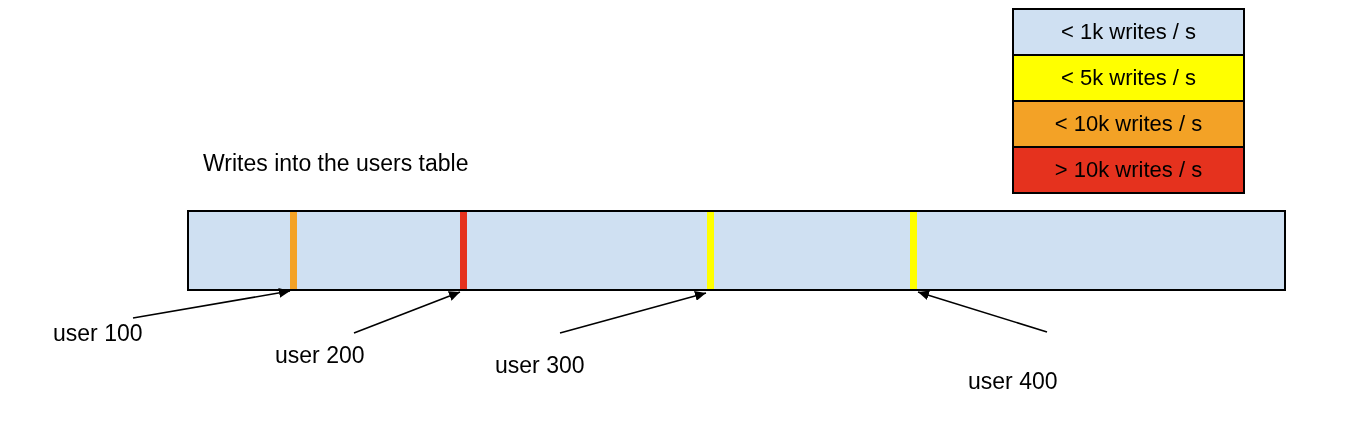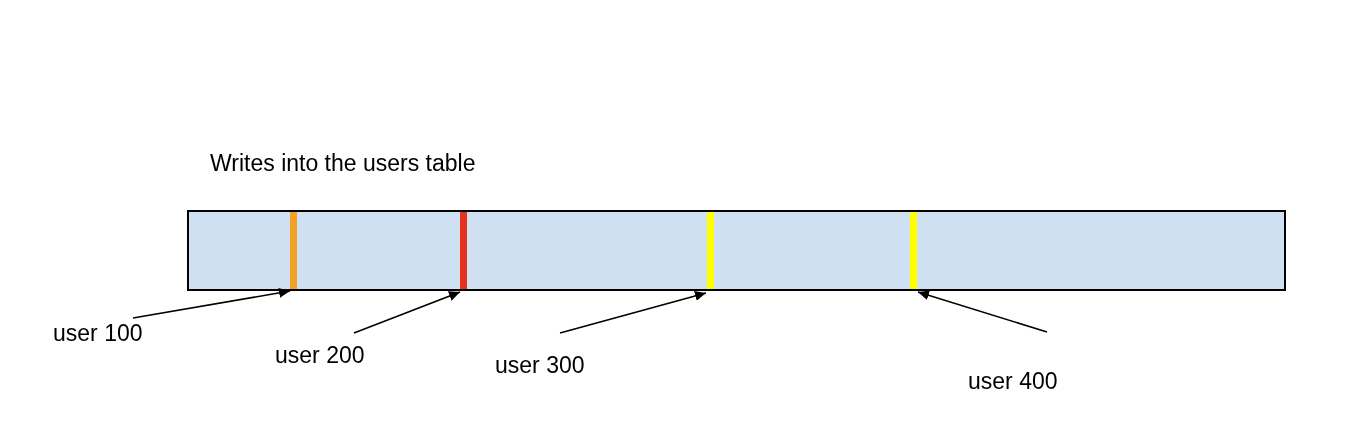--- a/index.html
+++ b/index.html
@@ -7,21 +7,21 @@
     position: relative;
     width: 1350px;
     height: 422px;
     background: #ffffff;
     font-family: "Liberation Sans", sans-serif;
     color: #000000;
     overflow: hidden;
   }
   .title {
     position: absolute;
-    left: 210px;
+    left: 203px;
     top: 150px;
     font-size: 23px;
     white-space: nowrap;
   }
   .legend {
     position: absolute;
     left: 1012px;
     top: 8px;
     width: 233px;
   }
@@ -61,20 +61,26 @@
     left: 0;
     top: 0;
     pointer-events: none;
   }
 </style>
 </head>
 <body>
 
 <div class="canvas">
   <div class="title">Writes into the users table</div>
+  <div class="legend" id="legend">
+      <div class="legend-item" style="background: rgb(207, 224, 242);">&lt; 1k writes / s</div>
+      <div class="legend-item" style="background: rgb(255, 255, 0);">&lt; 5k writes / s</div>
+      <div class="legend-item" style="background: rgb(243, 162, 38);">&lt; 10k writes / s</div>
+      <div class="legend-item" style="background: rgb(229, 50, 30);">&gt; 10k writes / s</div>
+    </div>
   <div class="bar" id="bar" style="background: rgb(207, 224, 242); border-color: rgb(0, 0, 0);">
       <div class="stripe" style="left: 101px; background: rgb(243, 162, 38);"></div>
       <div class="stripe" style="left: 271px; background: rgb(229, 50, 30);"></div>
       <div class="stripe" style="left: 518px; background: rgb(255, 255, 0);"></div>
       <div class="stripe" style="left: 721px; background: rgb(255, 255, 0);"></div>
     </div>
   <svg class="arrows" id="arrows" width="1350" height="422" viewBox="0 0 1350 422">
     <defs>
       <marker id="arrowhead" markerUnits="userSpaceOnUse" markerWidth="12" markerHeight="10" refX="11" refY="5" orient="auto">
         <path d="M0,0 L11,5 L0,10 z" fill="#000000"></path>

